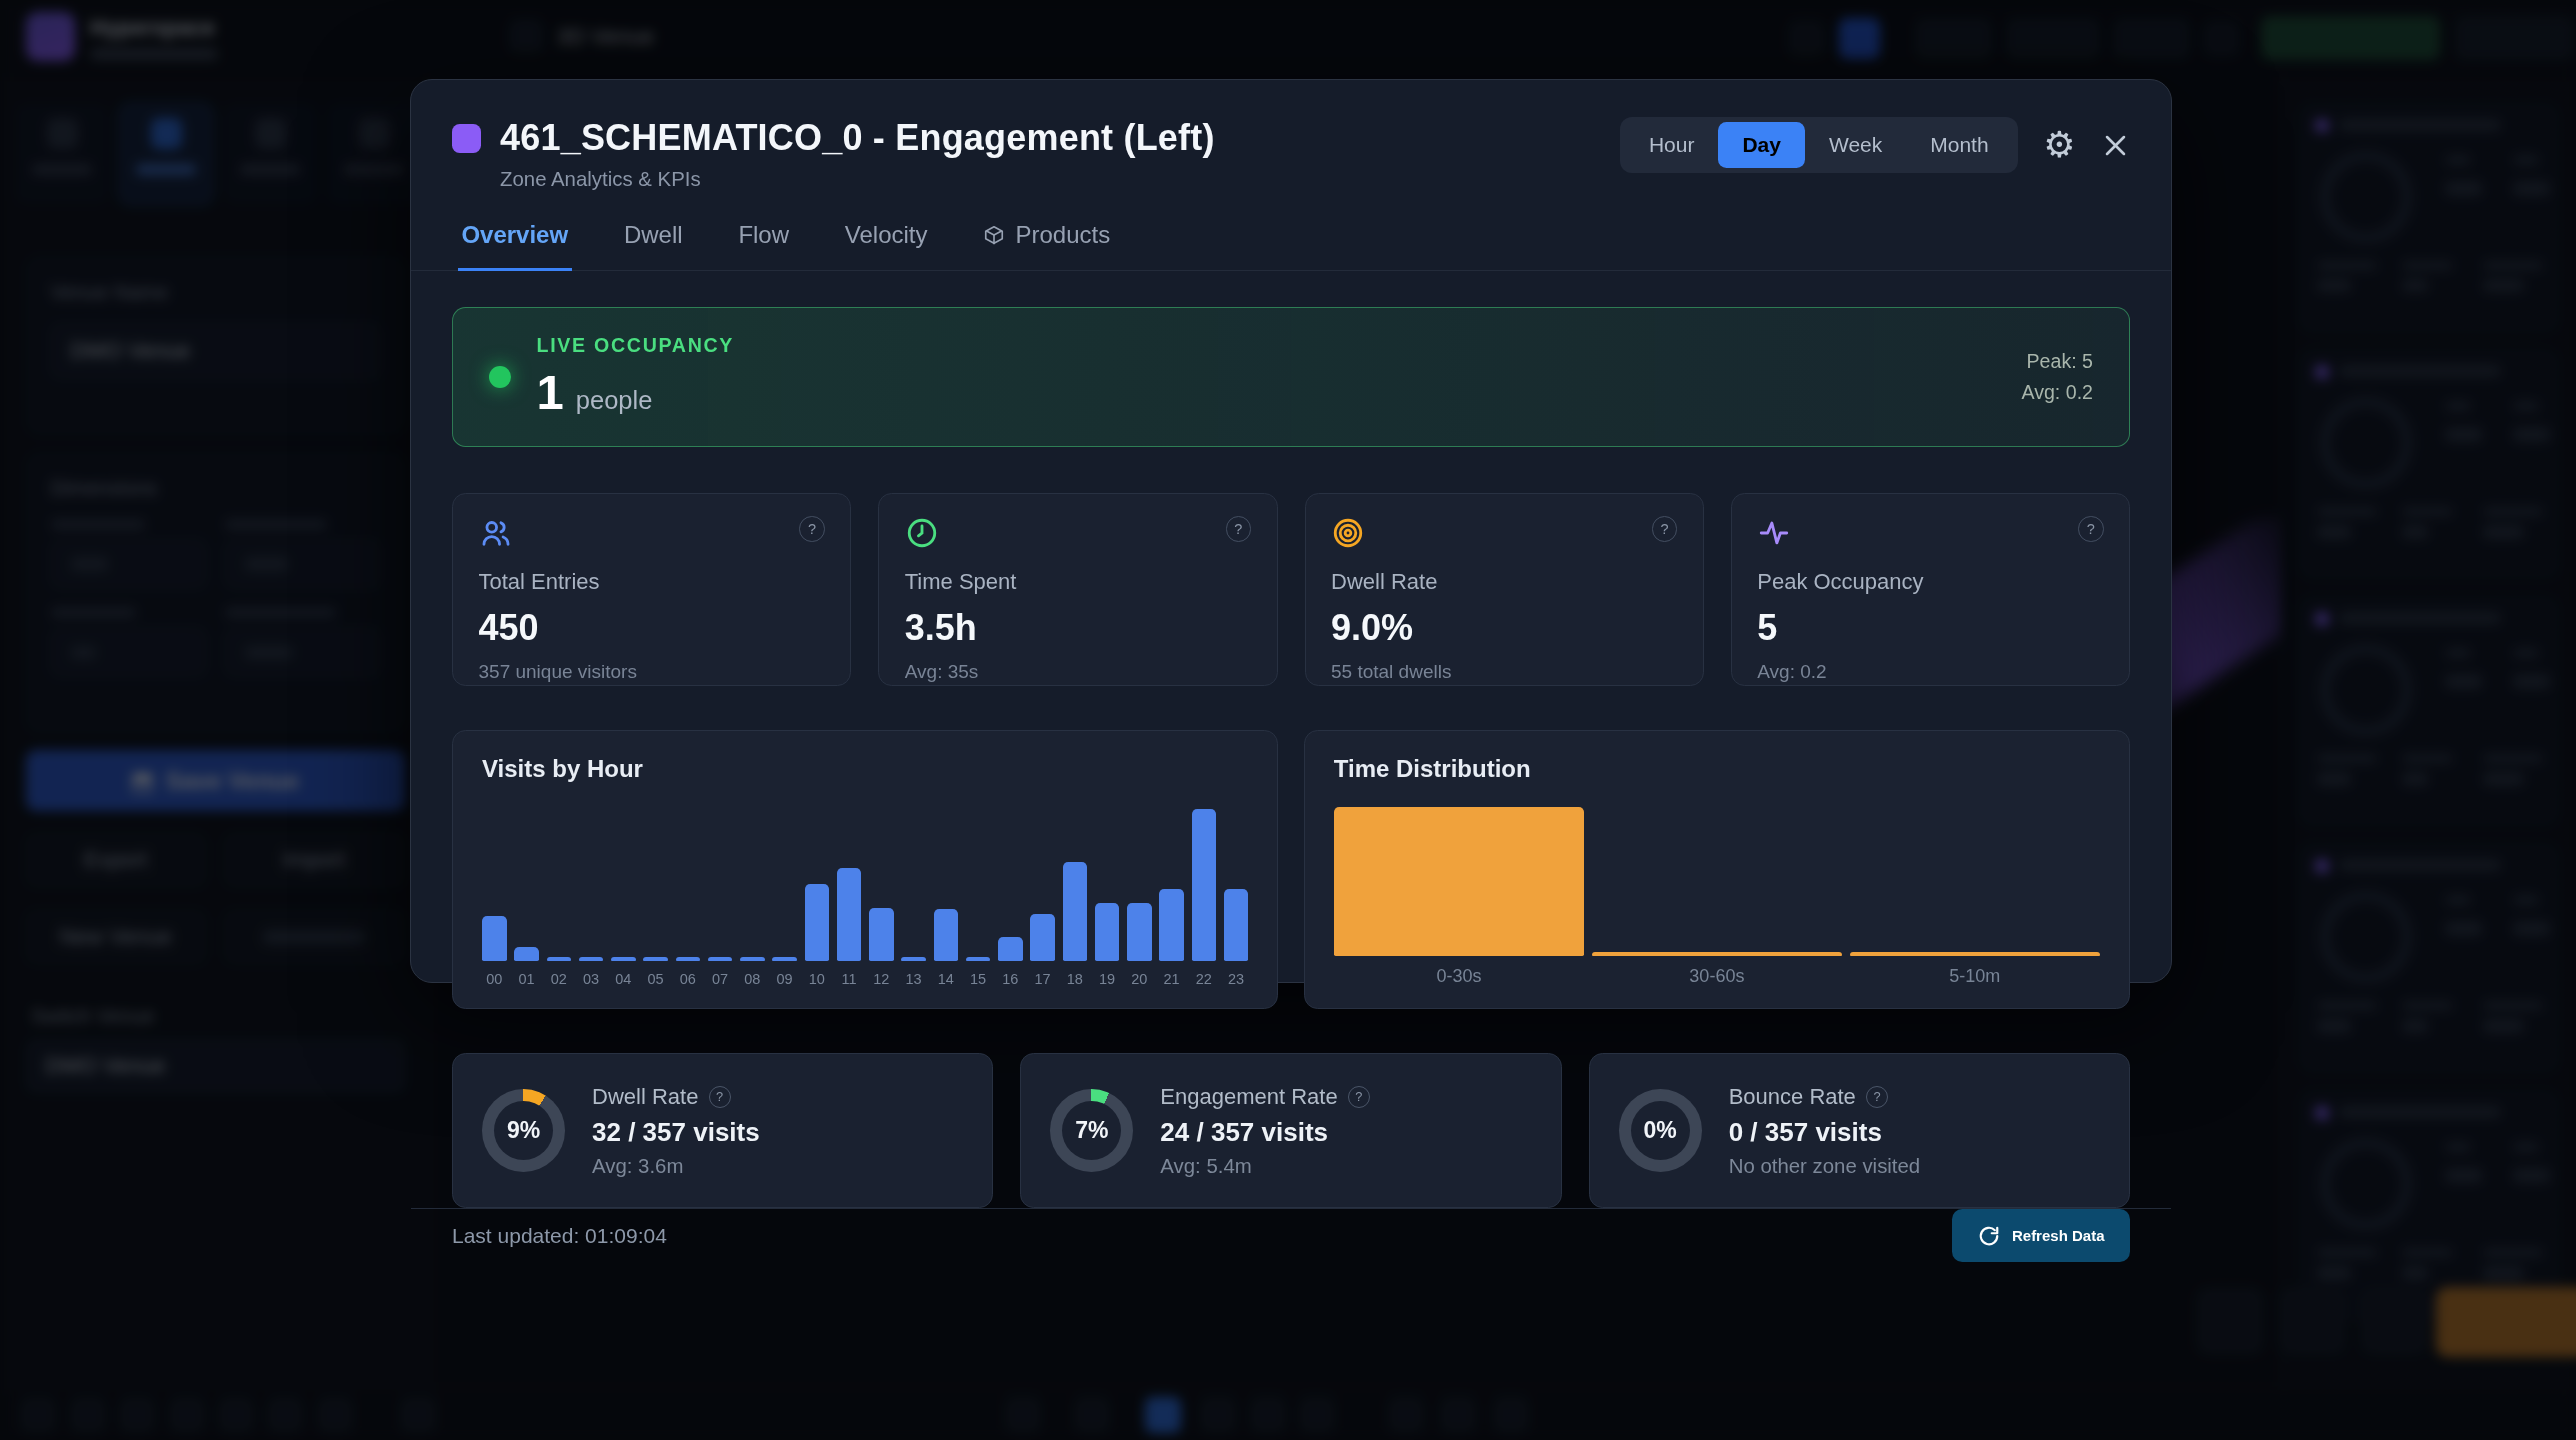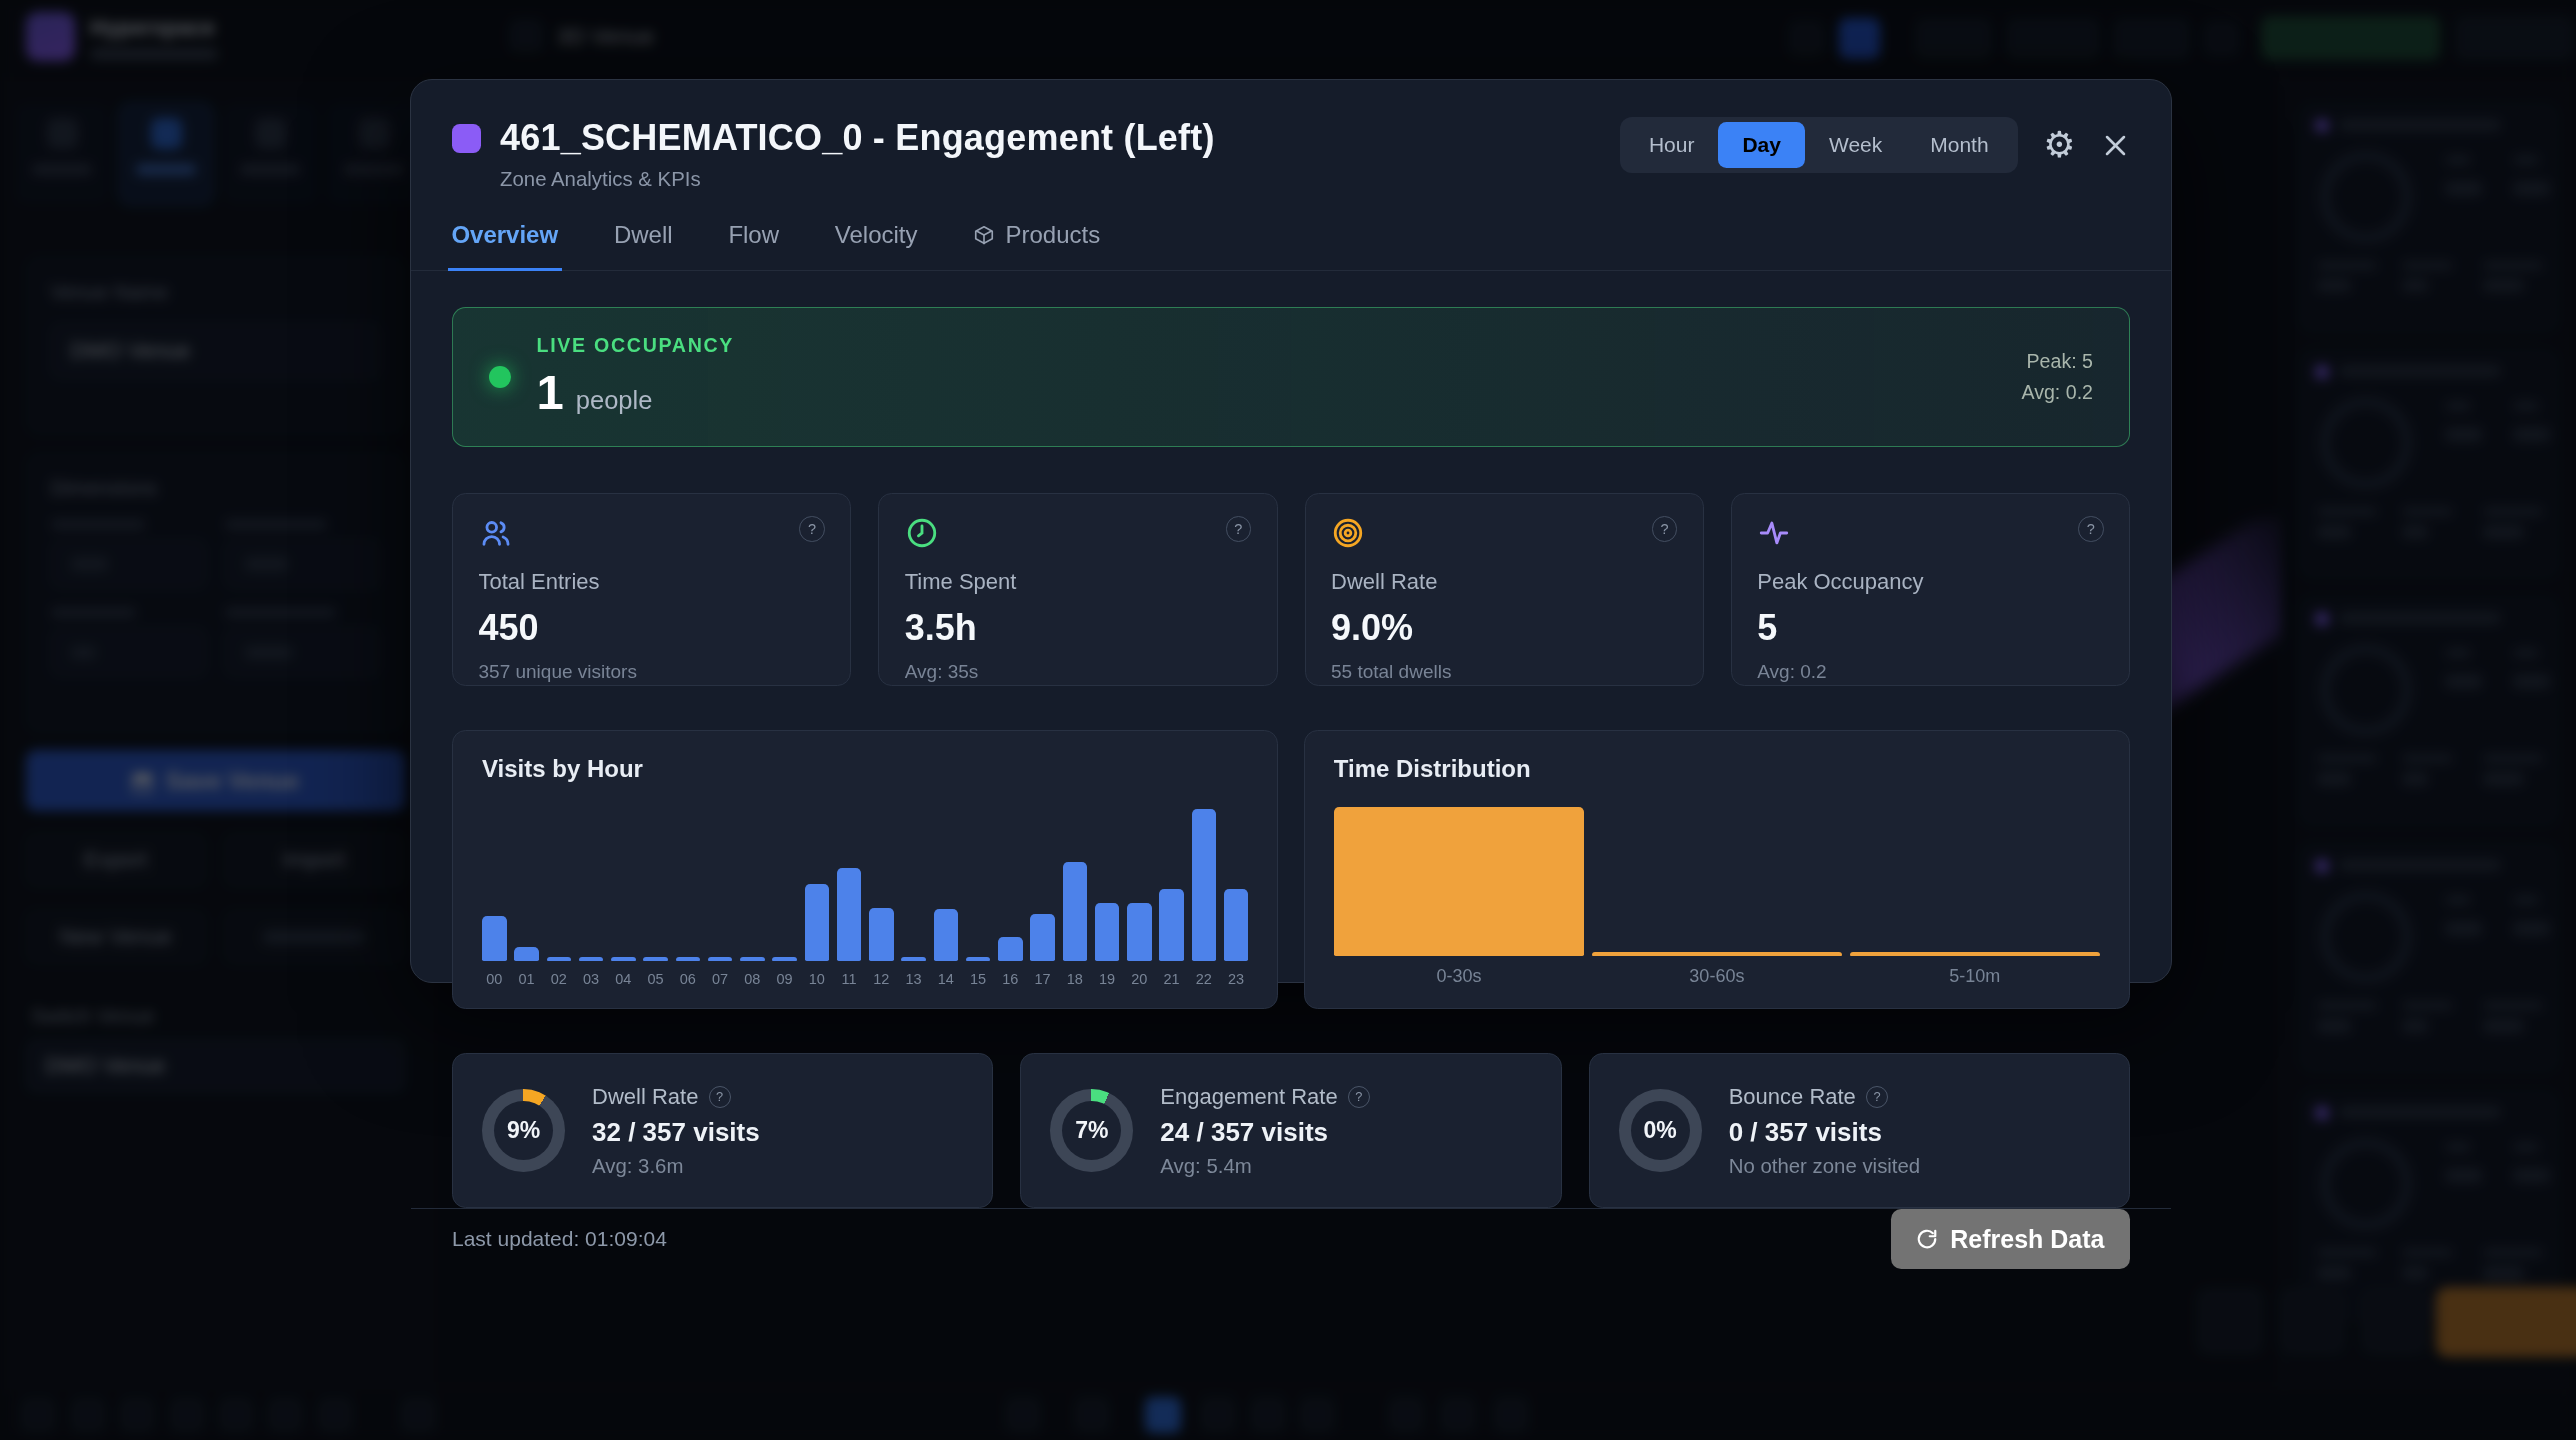--- a/index.html
+++ b/index.html
@@ -57,21 +57,21 @@
   .m-title-wrap { display:flex; gap:19px; }
   .m-zone-swatch { width:29px; height:29px; border-radius:7.7px; background:#8b5cf6; margin-top:6.8px; flex:none; }
   .m-title { font-size:36px; font-weight:700; color:#f3f6fa; letter-spacing:0.2px; }
   .m-subtitle { font-size:20.4px; color:#8b96a8; margin-top:8.5px; }
   .m-header-right { display:flex; align-items:center; gap:25.5px; }
   .segmented { display:flex; background:#222a3a; border-radius:12px; padding:5.1px; }
   .seg-btn { font-size:21px; color:#b4becd; padding:11px 24px; border-radius:8.5px; cursor:pointer; }
   .seg-btn.selected { background:#3b82f6; color:#000000; font-weight:700; }
   .icon-btn { color:#c2ccd9; cursor:pointer; display:flex; align-items:center; }
   .gear-glyph { font-family:"DejaVu Sans", sans-serif; font-size:36px; line-height:1; }
-  .m-tabs { display:flex; gap:49px; padding:0 37px; margin-top:25.5px; border-bottom:0.9px solid #232b3a;text-align:center; }
+  .m-tabs { display:flex; gap:49px; padding:0 47px; margin-top:25.5px; border-bottom:0.9px solid #232b3a;text-align:center; }
   .m-tab { font-size:24px; color:#97a1b2; padding:5.1px 3.4px 19px 3.4px; cursor:pointer; display:flex; align-items:center; gap:10.2px;
            border-bottom:3.4px solid transparent; margin-bottom:-0.9px; }
   .m-tab.active { color:#64a5f7; border-bottom-color:#3b82f6; font-weight:700; }
   .m-body { padding:36px 41px 0 41px; flex:1; }
 
   .live-banner { height:140px; border-radius:13.6px; border:0.9px solid rgba(74,222,128,.45);
                  background:linear-gradient(90deg, rgba(34,197,94,.12), rgba(34,197,94,.03)), #17212c;
                  display:flex; align-items:center; justify-content:space-between; padding:0 36px; }
   .live-left { display:flex; align-items:center; gap:25.5px; }
   .live-dot { width:22px; height:22px; border-radius:50%; background:#22c55e; box-shadow:0 0 19px rgba(34,197,94,.75); flex:none; }
@@ -108,21 +108,21 @@
   .donut-texts { display:flex; flex-direction:column; gap:6.8px; }
   .donut-label-row { display:flex; align-items:center; gap:10.2px; font-size:22px; color:#b2bcc9; }
   .info-circle { width:22px; height:22px; border-radius:50%; border:1.7px solid #4a5568; color:#8a95a6; font-size:12.8px;
                  display:flex; align-items:center; justify-content:center; cursor:pointer; }
   .donut-line { font-size:26px; font-weight:700; color:#eef2f7; }
   .donut-sub { font-size:20.4px; color:#7d8899; }
 
   .m-footer { border-top:0.9px solid #232b3a; height:89px; display:flex; align-items:center; justify-content:space-between;
               padding:0 41px; }
   .footer-text { font-size:21px; color:#8d98a9; }
-  .refresh-btn { background:#737373; border-radius:10.2px; color:#ffffff; font-size:25px; font-weight:600;
+  .refresh-btn { background:#0c4a6e; border-radius:10.2px; color:#ffffff; font-size:15px; font-weight:600;
                  display:flex; align-items:center; gap:12px; padding:15.3px 25.5px; cursor:pointer; }
   svg { display:block; }
 </style>
 </head>
 <body>
 
 <div class="stage">
 
   <div class="bg-app">
     <div class="bg-topbar">

